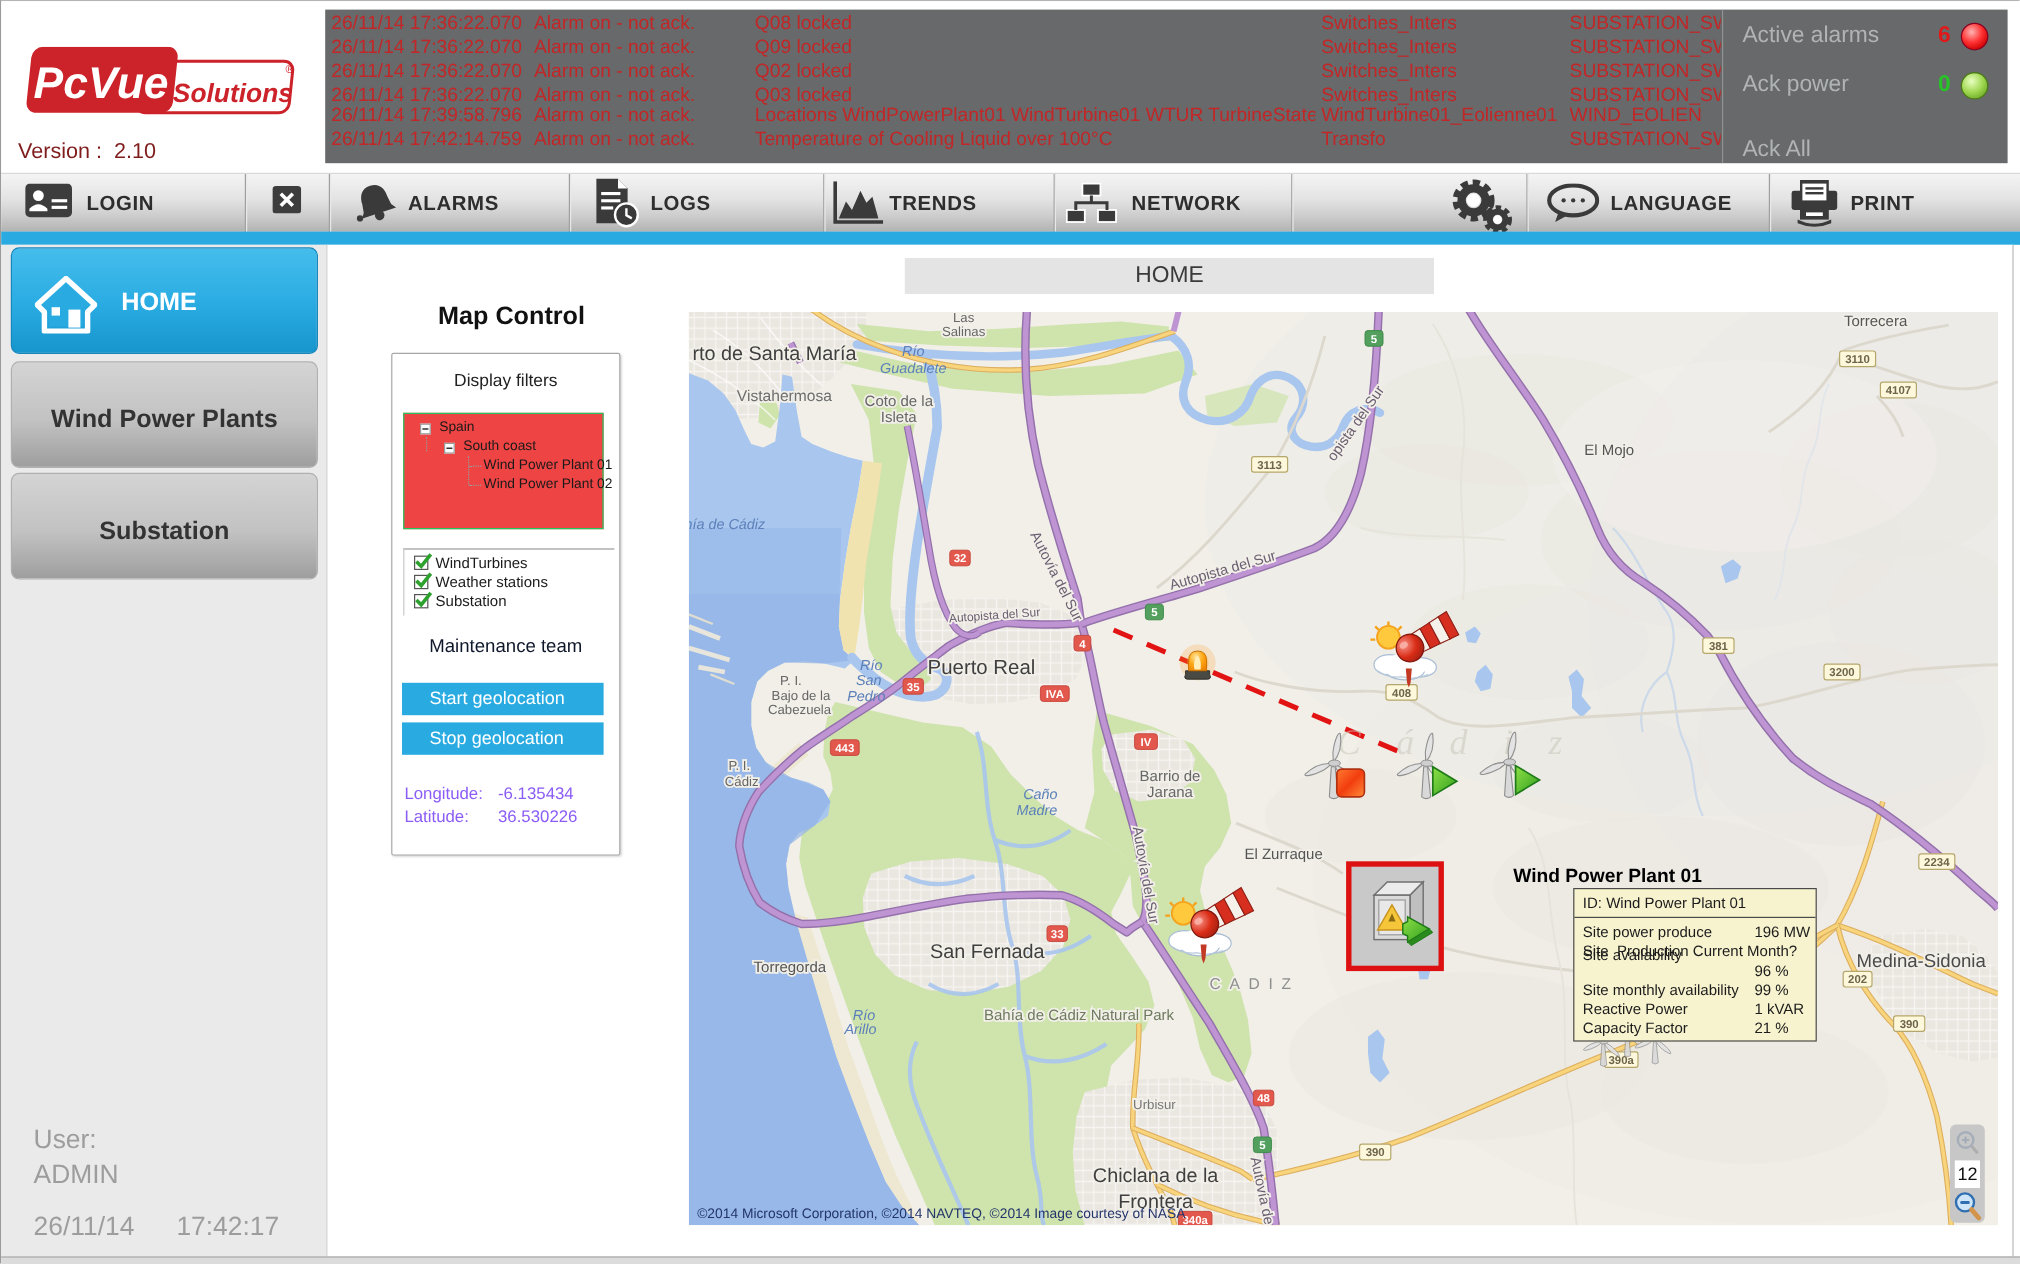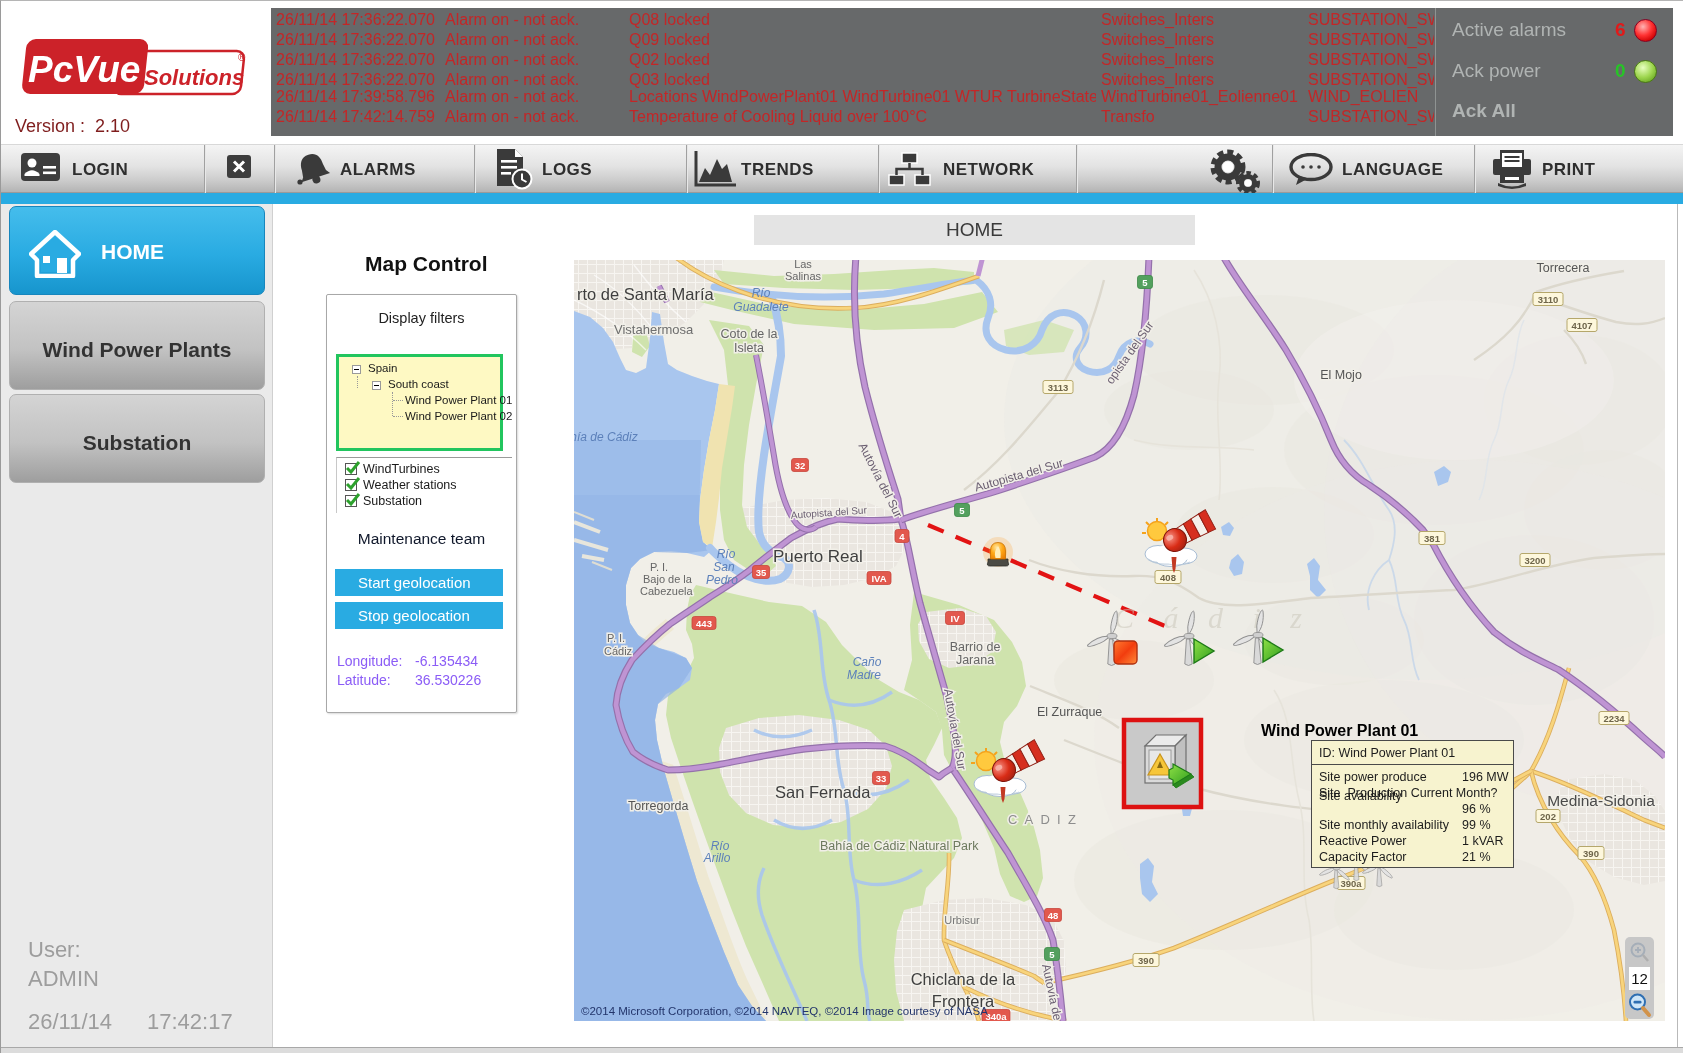--- a/index.html
+++ b/index.html
@@ -33,22 +33,22 @@
 #bwind { top:97px; background:linear-gradient(#d4d4d4 0%, #c2c2c2 55%, #9e9e9e 100%); border:1px solid #b0b0b0;}
 #bsub  { top:190px; background:linear-gradient(#d4d4d4 0%, #c2c2c2 55%, #9e9e9e 100%); border:1px solid #b0b0b0;}
 .uinfo { position:absolute; color:#9d9d9d; font-size:22px; }
 #content { position:absolute; left:272px; top:203px; width:1405px; height:843px; background:#fff;
   border-right:1px solid #b9b9b9; }
 #homebar { position:absolute; left:481px; top:11px; width:441px; height:30px; background:#e4e4e4;
   font-size:19px; color:#3a3a3a; text-align:center; line-height:30px; }
 #mctitle { position:absolute; left:92px; top:48px; width:200px; font-size:21px; font-weight:bold; color:#111; }
 #mcpanel { position:absolute; left:53px; top:90px; width:191px; height:419px; background:#fff;
   border:1px solid #a8a8a8; border-radius:2px; box-shadow:1px 1px 2px rgba(0,0,0,0.15); }
-#tree { position:absolute; left:9px; top:59px; width:167px; height:97px; background:#fef9c3;
-  border:3px solid #22c55e; font-size:11.5px; color:#1a1a1a; }
+#tree { position:absolute; left:9px; top:49px; width:167px; height:97px; background:#ef4444;
+  border:1px solid #22c55e; font-size:11.5px; color:#1a1a1a; }
 #tree div { white-space:nowrap; }
 .exp { position:absolute; width:9px; height:9px; border:1px solid #9a9a9a; background:#fff; }
 .exp:after { content:""; position:absolute; left:1px; top:3px; width:5px; height:1px; background:#000; }
 #cbbox { position:absolute; left:9px; top:162px; width:176px; height:56px;
   border-top:1px solid #9a9a9a; border-left:1px solid #c8c8c8; }
 .cb { position:absolute; left:8px; width:12px; height:12px; border:1px solid #555; background:#fff; }
 .cb svg { position:absolute; left:-1px; top:-4px; }
 .cblab { position:absolute; left:26px; font-size:12.5px; color:#1a1a1a; white-space:nowrap; }
 .geobtn { position:absolute; left:8px; width:168px; height:27px; background:#29abe2;
   color:#fff; font-size:15px; line-height:27px; padding-left:23px; }
@@ -105,21 +105,21 @@
 <div class="al" style="left:830px;top:80px;">WindTurbine01_Eolienne01</div>
 <div class="al" style="left:1037px;top:80px;width:126px;overflow:hidden;">WIND_EOLIEN</div>
 <div class="al" style="left:5px;top:100px;">26/11/14 17:42:14.759</div>
 <div class="al" style="left:174px;top:100px;">Alarm on - not ack.</div>
 <div class="al" style="left:358px;top:100px;width:467px;overflow:hidden;">Temperature of Cooling Liquid over 100°C</div>
 <div class="al" style="left:830px;top:100px;">Transfo</div>
 <div class="al" style="left:1037px;top:100px;width:126px;overflow:hidden;">SUBSTATION_SW</div>
     <div id="alsep"></div>
     <div class="ar" style="top:11px;">Active alarms</div>
     <div class="ar" style="top:52px;">Ack power</div>
-    <div class="ar" style="top:92px;font-weight:bold;">Ack All</div>
+    <div class="ar" style="top:106px;">Ack All</div>
     <div class="num" style="top:11px;color:#e01a1a;">6</div>
     <div class="num" style="top:52px;color:#27c427;">0</div>
     <div class="lamp" style="top:11px;background:radial-gradient(circle at 38% 32%,#ffb3b3,#f33 45%,#c00 80%);border:1px solid #802;"></div>
     <div class="lamp" style="top:52px;background:radial-gradient(circle at 38% 32%,#e8ffc0,#9ed64f 50%,#6aa823 85%);border:1px solid #4a7a14;"></div>
   </div>
 </div>
 <div id="menu">
   <div class="msep" style="left:203px"></div>
   <div class="msep" style="left:273px"></div>
   <div class="msep" style="left:473px"></div>

